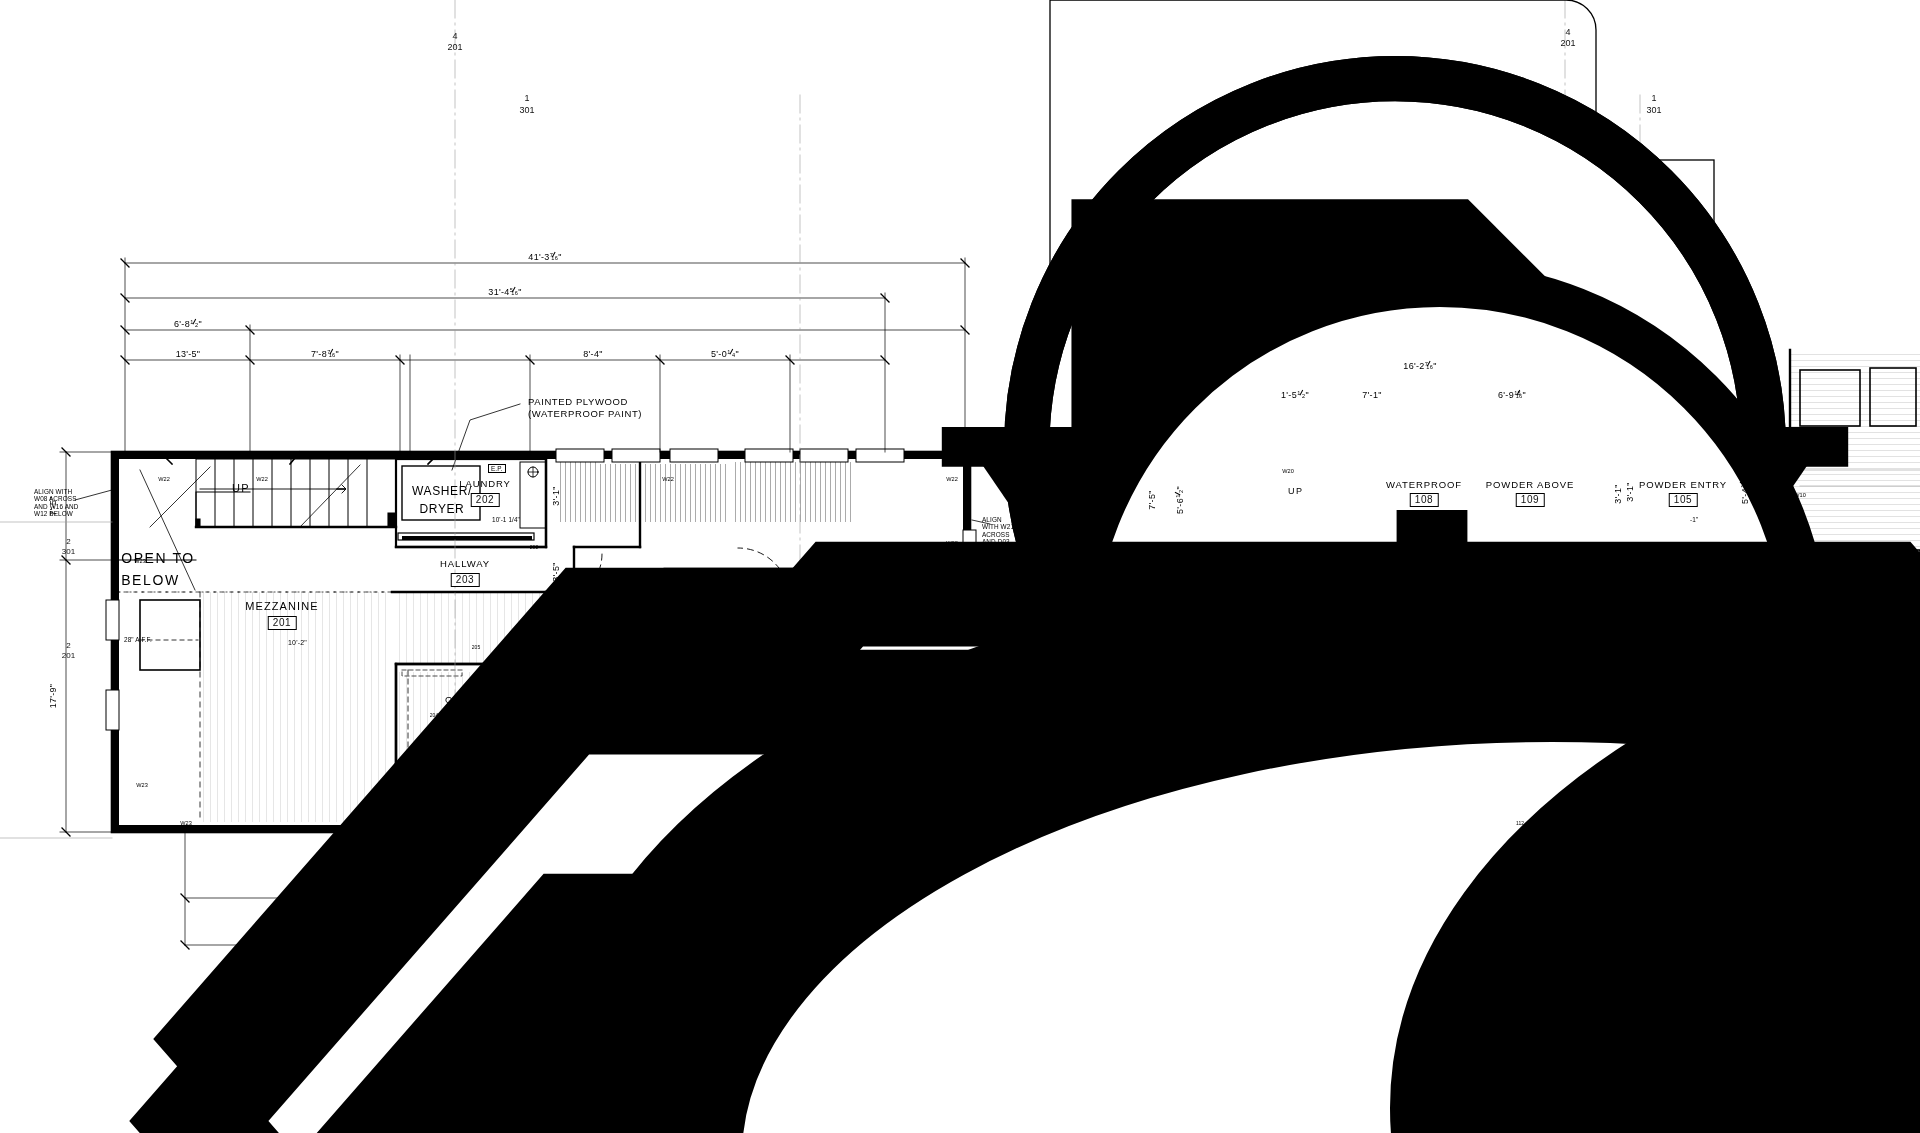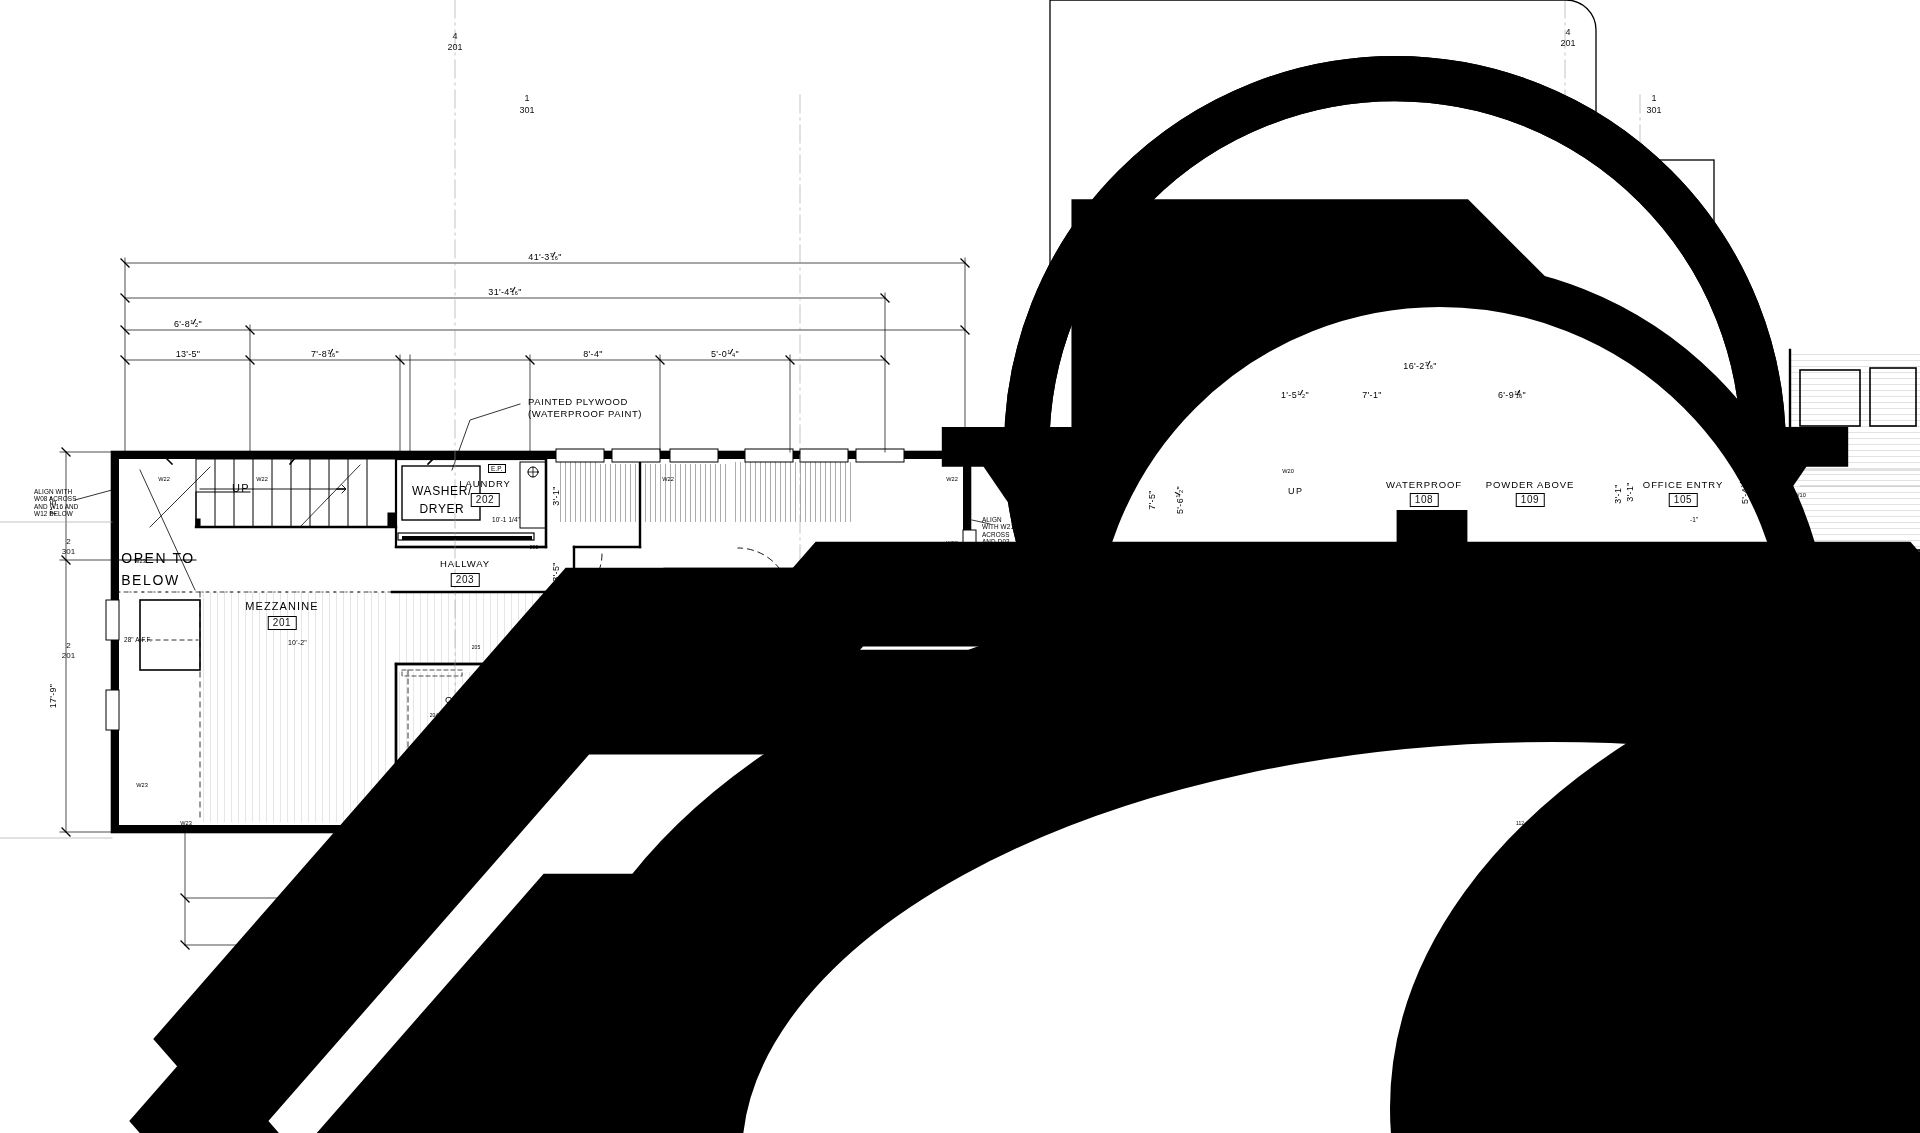--- a/index.html
+++ b/index.html
@@ -639,21 +639,21 @@
   <svg width="13" height="13" viewBox="0 0 16 16">
         <circle cx="8" cy="8" r="5" fill="none" stroke="#000" stroke-width="1.1"></circle>
         <path d="M8 0v16M0 8h16" stroke="#000" stroke-width="1"></path>
         <path d="M8 3a5 5 0 0 1 5 5h-5z" fill="#000"></path>
       </svg>
 </div>
 
 <div class="lbl room-name sm" style="left:1530px;top:479px;">POWDER ABOVE</div>
 <div class="room-num" style="left:1530px;top:493px;">109</div>
 
-<div class="lbl room-name sm" style="left:1683px;top:479px;">OFFICE ENTRY</div>
+<div class="lbl room-name sm" style="left:1683px;top:479px;">POWDER ENTRY</div>
 <div class="room-num" style="left:1683px;top:493px;">105</div>
 <div class="lbl tiny" style="left:1690px;top:516px;">-1"</div>
 <div class="lbl" style="left:1672px;top:510px;">
   <svg width="13" height="13" viewBox="0 0 16 16">
         <circle cx="8" cy="8" r="5" fill="none" stroke="#000" stroke-width="1.1"></circle>
         <path d="M8 0v16M0 8h16" stroke="#000" stroke-width="1"></path>
         <path d="M8 3a5 5 0 0 1 5 5h-5z" fill="#000"></path>
       </svg>
 </div>
 

